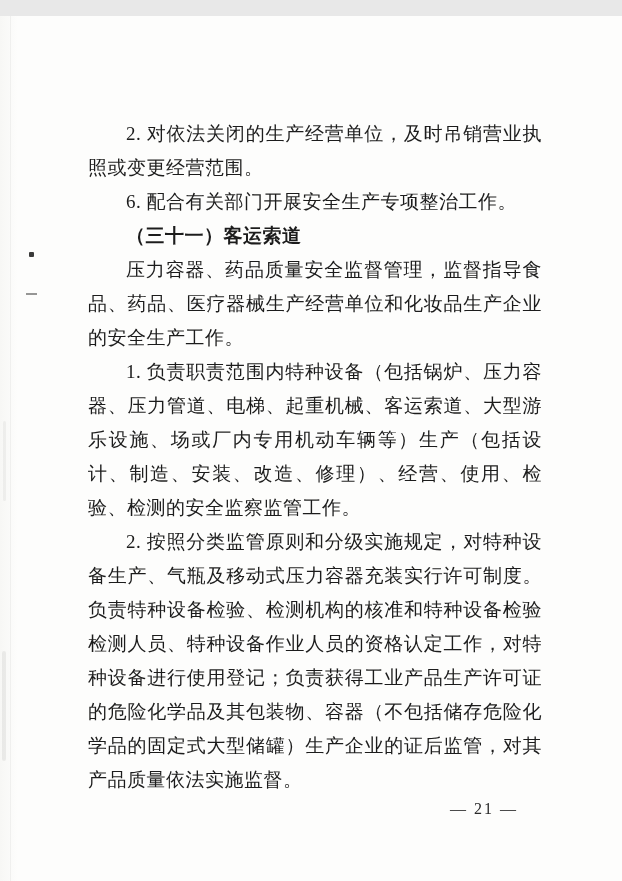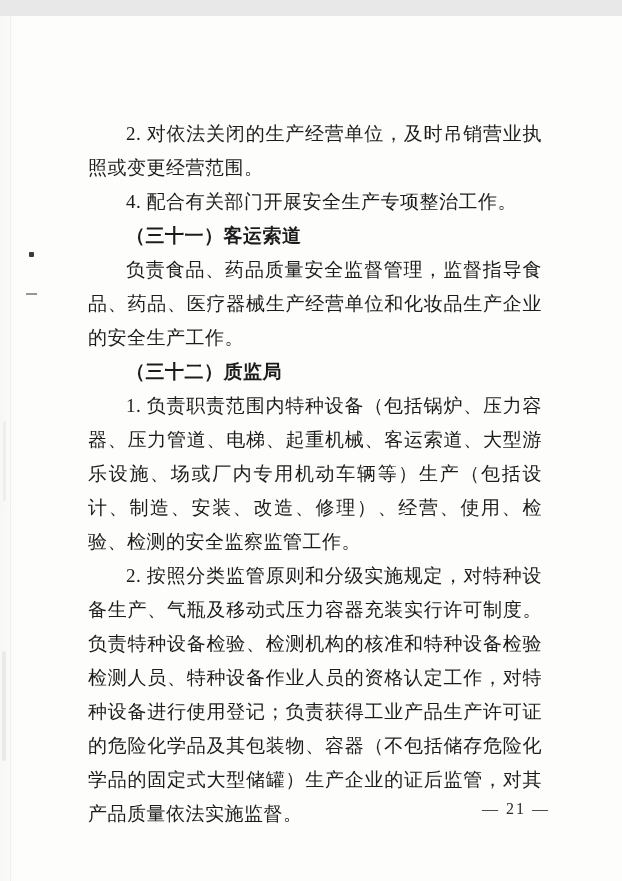--- a/index.html
+++ b/index.html
@@ -27,23 +27,23 @@
   .content p {
     margin: 0;
     text-indent: 2em;
   }
   .content p.heading {
     font-weight: bold;
   }
   .footer {
     position: absolute;
     top: 784px;
-    left: 440px;
+    left: 450px;
     width: 110px;
-    text-align: right;
+    text-align: left;
     font-size: 16px;
     letter-spacing: 2px;
     color: #2a2a2a;
   }
   
   .edge-line {
     position: absolute;
     left: 10px; top: 0;
     width: 1px; height: 100%;
     background: rgba(0,0,0,0.045);
@@ -82,23 +82,22 @@
 
 <div class="page">
   <div class="edge-line"></div>
   <div class="artifact-dot"></div>
   <div class="artifact-dash"></div>
   <div class="artifact-smudge"></div>
   <div class="artifact-smudge2"></div>
 
   <div class="content">
     <p class="para">2. 对依法关闭的生产经营单位，及时吊销营业执照或变更经营范围。</p>
-    <p class="para">4. 配合有关部门开展安全生产专项整治工作。</p>
+    <p class="para">6. 配合有关部门开展安全生产专项整治工作。</p>
     <p class="heading">（三十一）客运索道</p>
-    <p class="para">负责食品、药品质量安全监督管理，监督指导食品、药品、医疗器械生产经营单位和化妆品生产企业的安全生产工作。</p>
-    <p class="heading">（三十二）质监局</p>
+    <p class="para">压力容器、药品质量安全监督管理，监督指导食品、药品、医疗器械生产经营单位和化妆品生产企业的安全生产工作。</p>
     <p class="para">1. 负责职责范围内特种设备（包括锅炉、压力容器、压力管道、电梯、起重机械、客运索道、大型游乐设施、场或厂内专用机动车辆等）生产（包括设计、制造、安装、改造、修理）、经营、使用、检验、检测的安全监察监管工作。</p>
     <p class="para">2. 按照分类监管原则和分级实施规定，对特种设备生产、气瓶及移动式压力容器充装实行许可制度。负责特种设备检验、检测机构的核准和特种设备检验检测人员、特种设备作业人员的资格认定工作，对特种设备进行使用登记；负责获得工业产品生产许可证的危险化学品及其包装物、容器（不包括储存危险化学品的固定式大型储罐）生产企业的证后监管，对其产品质量依法实施监督。</p>
 
   </div>
 
   <div class="footer">— 21 —</div>
 </div>
 
 </body></html>

